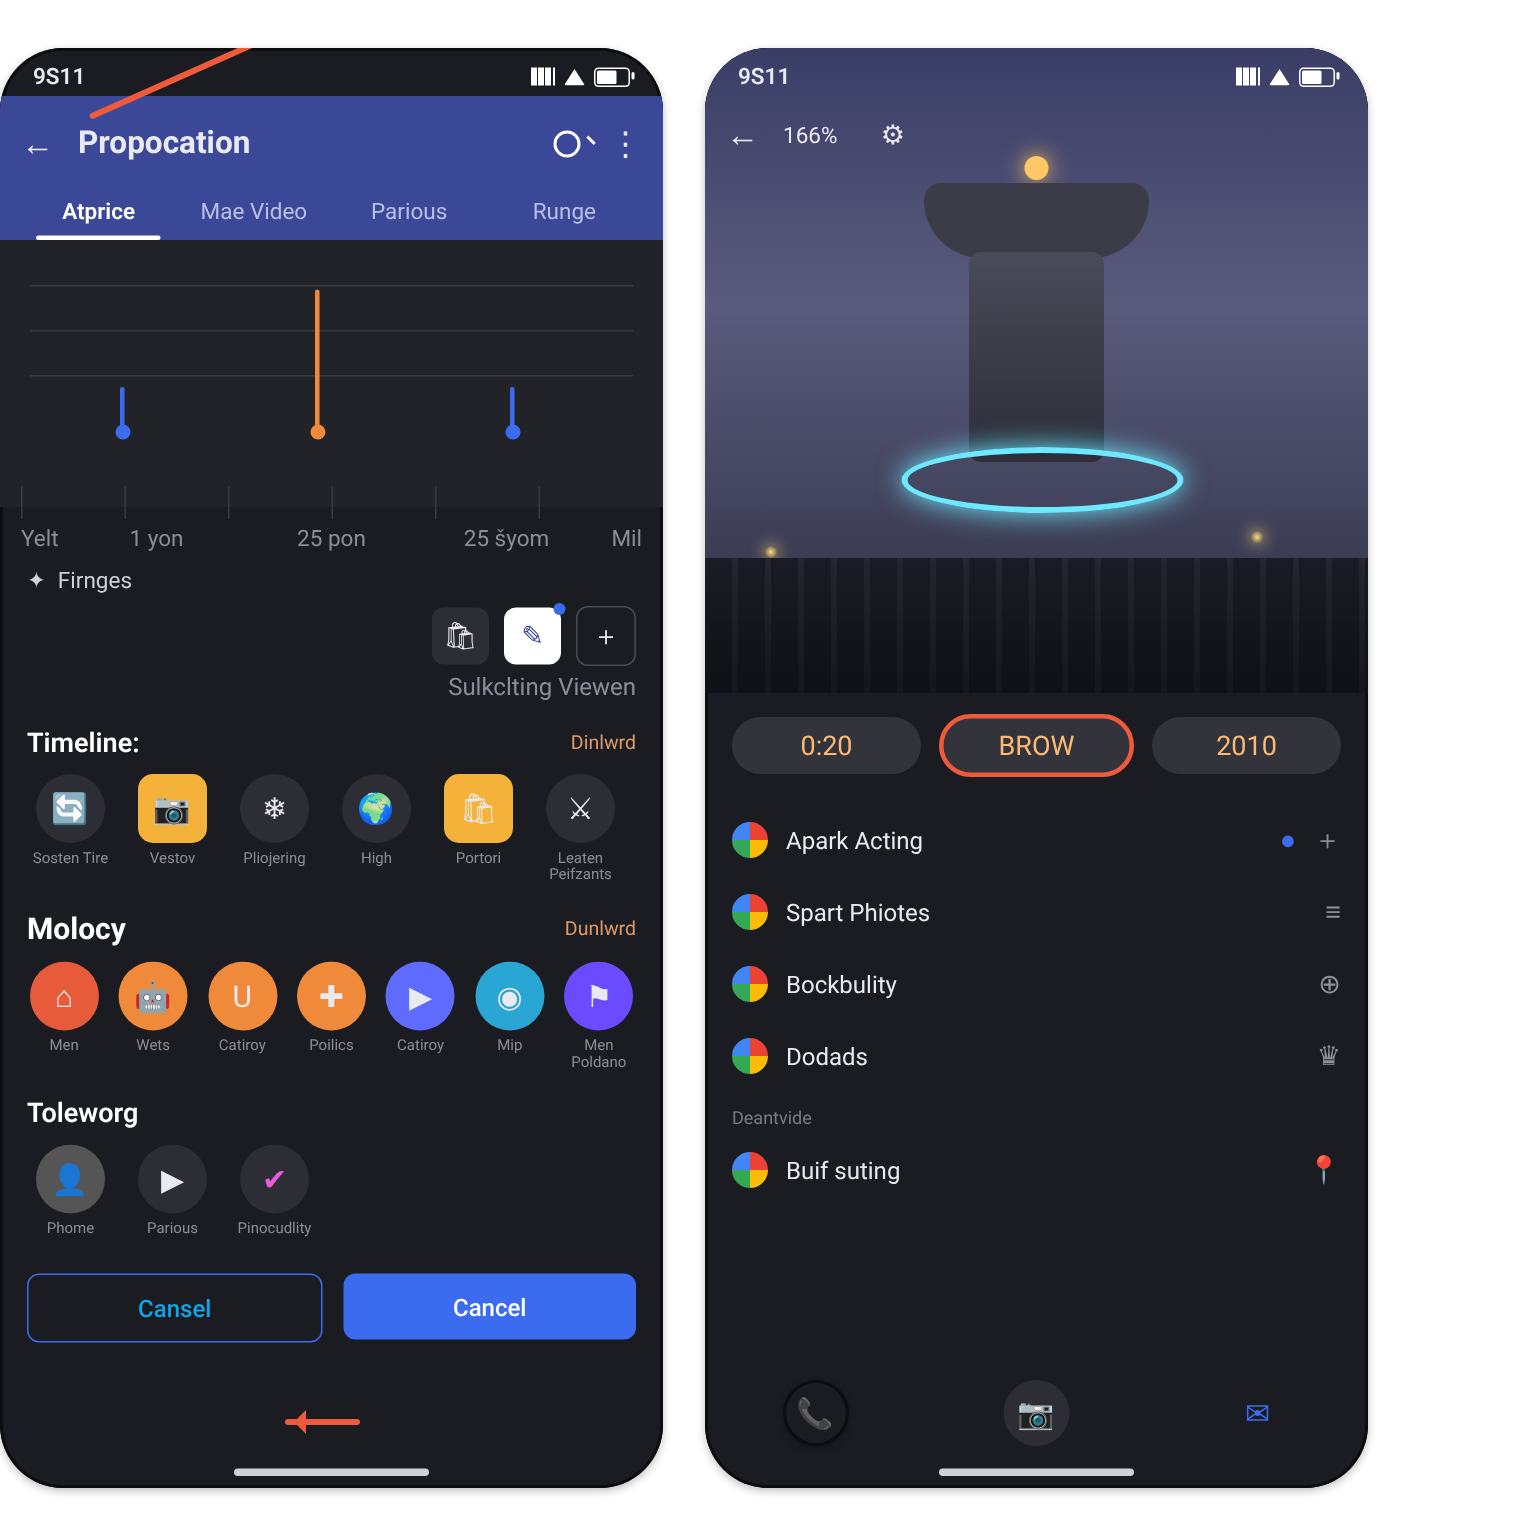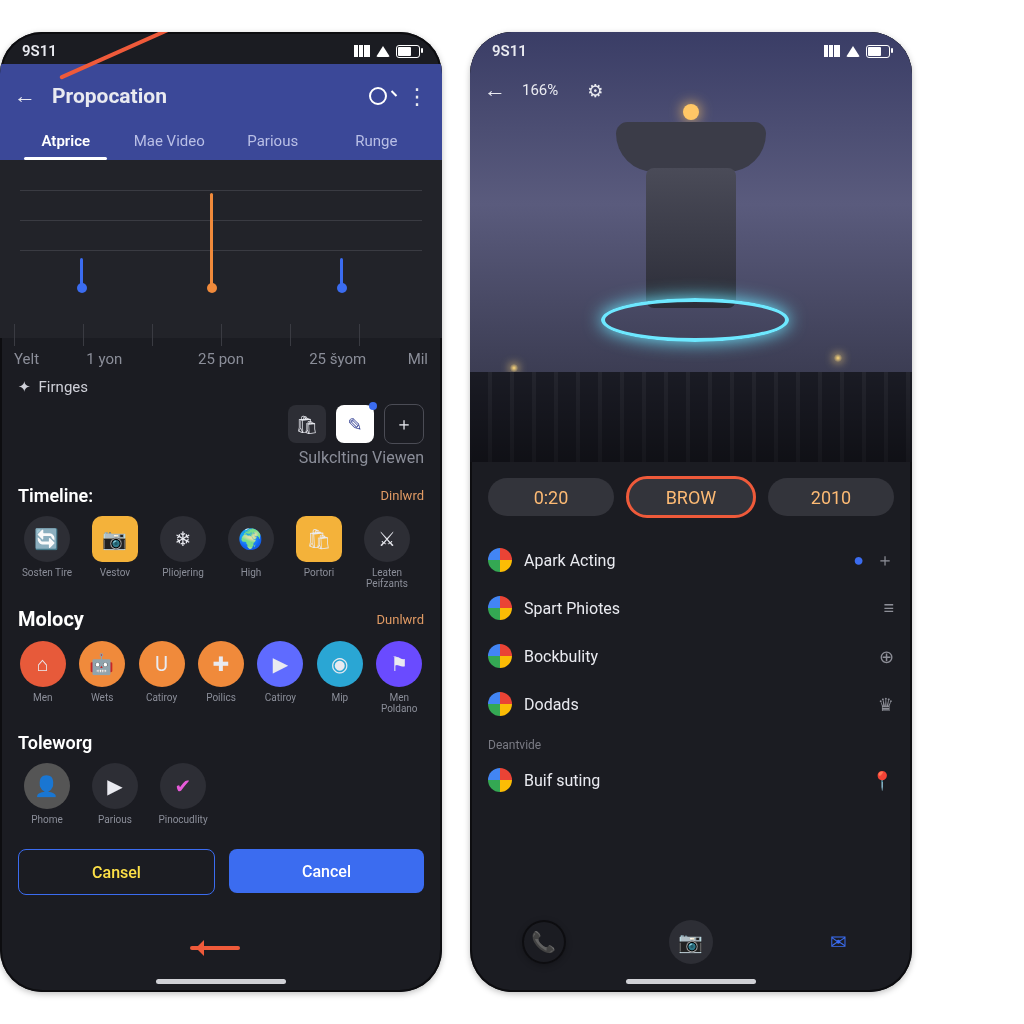--- a/index.html
+++ b/index.html
@@ -72,21 +72,21 @@
   .chip-sq.add{border:1.5px solid #4b4c55;background:transparent;}
   .chip-cap{font-size:16px;color:var(--muted);text-align:right;margin-top:4px;}
 
   .iconrow{display:flex;gap:10px;margin-top:10px;overflow:hidden;}
   .app{display:flex;flex-direction:column;align-items:center;gap:5px;width:58px;}
   .app .bub{width:46px;height:46px;border-radius:50%;background:#2d2e35;display:flex;align-items:center;justify-content:center;font-size:20px;}
   .app .cap{font-size:10px;color:var(--muted);text-align:center;line-height:1.1;}
 
   .btnrow{display:flex;gap:14px;padding:14px 18px;margin-top:6px;}
   .btn{flex:1;height:44px;border-radius:8px;display:flex;align-items:center;justify-content:center;font-size:16px;font-weight:500;}
-  .btn.outline{border:1.6px solid var(--accent);color:#fde047;background:transparent;text-align:center;}
+  .btn.outline{border:1.6px solid var(--accent);color:#0ea5e9;background:transparent;text-align:center;}
   .btn.fill{background:var(--accent);color:#fff;}
   .homebar{position:absolute;bottom:8px;left:50%;transform:translateX(-50%);width:130px;height:5px;background:#d0d1d6;border-radius:4px;}
 
   
   .arrow{position:absolute;background:var(--red);height:4px;border-radius:2px;}
   .arrow::after{content:"";position:absolute;right:-2px;top:-6px;border:8px solid transparent;border-left-color:var(--red);}
   .arrow.rev::after{right:auto;left:-2px;border-left-color:transparent;border-right-color:var(--red);}
 
   
   .hero{height:430px;background:linear-gradient(180deg,#3a3d66 0%,#5a5b7d 40%,#2c2d3d 100%);position:relative;overflow:hidden;}

